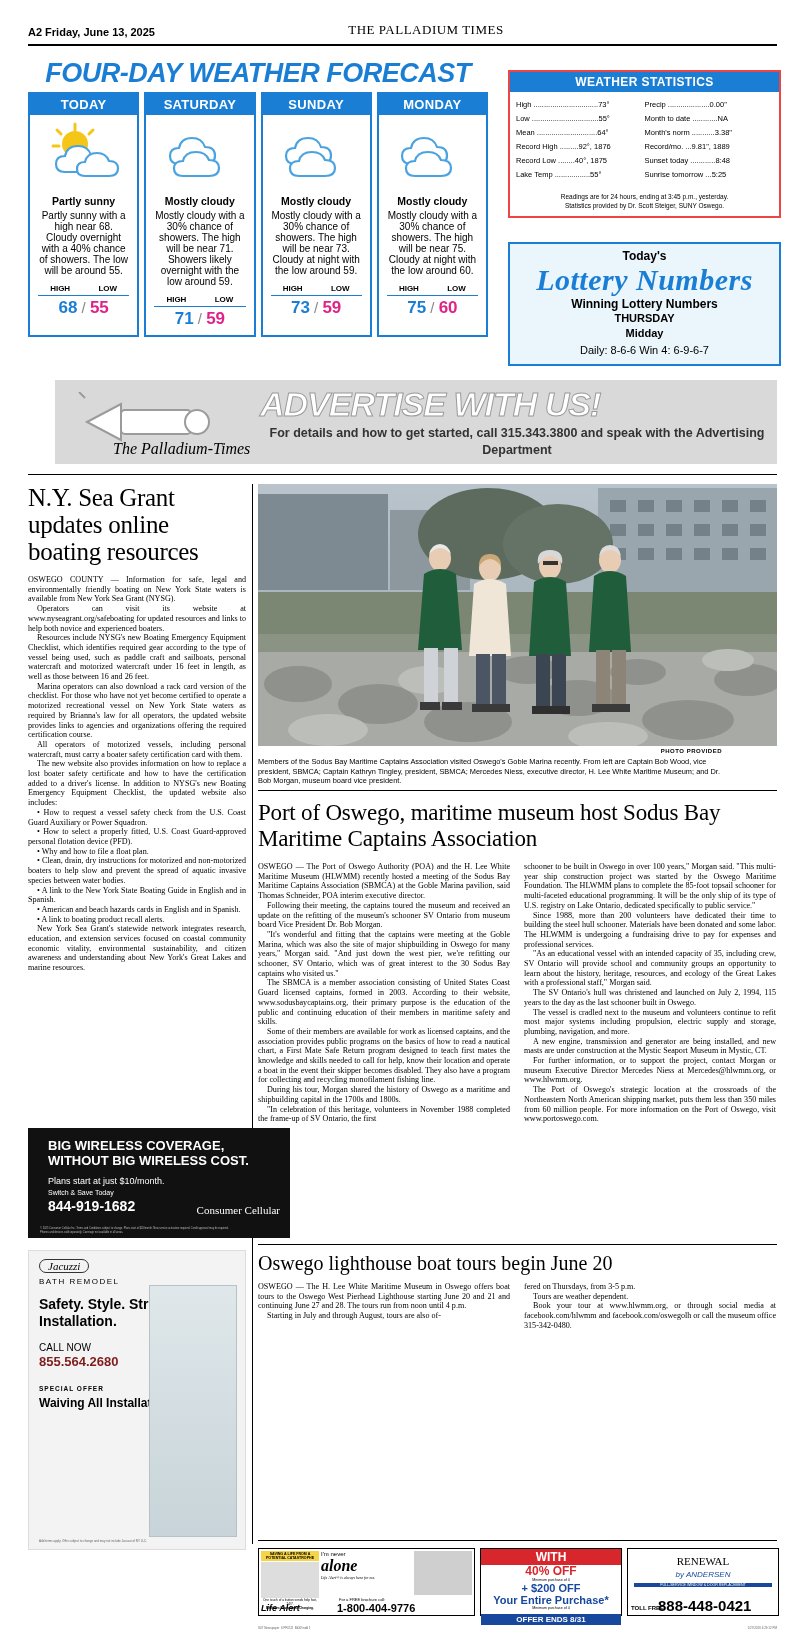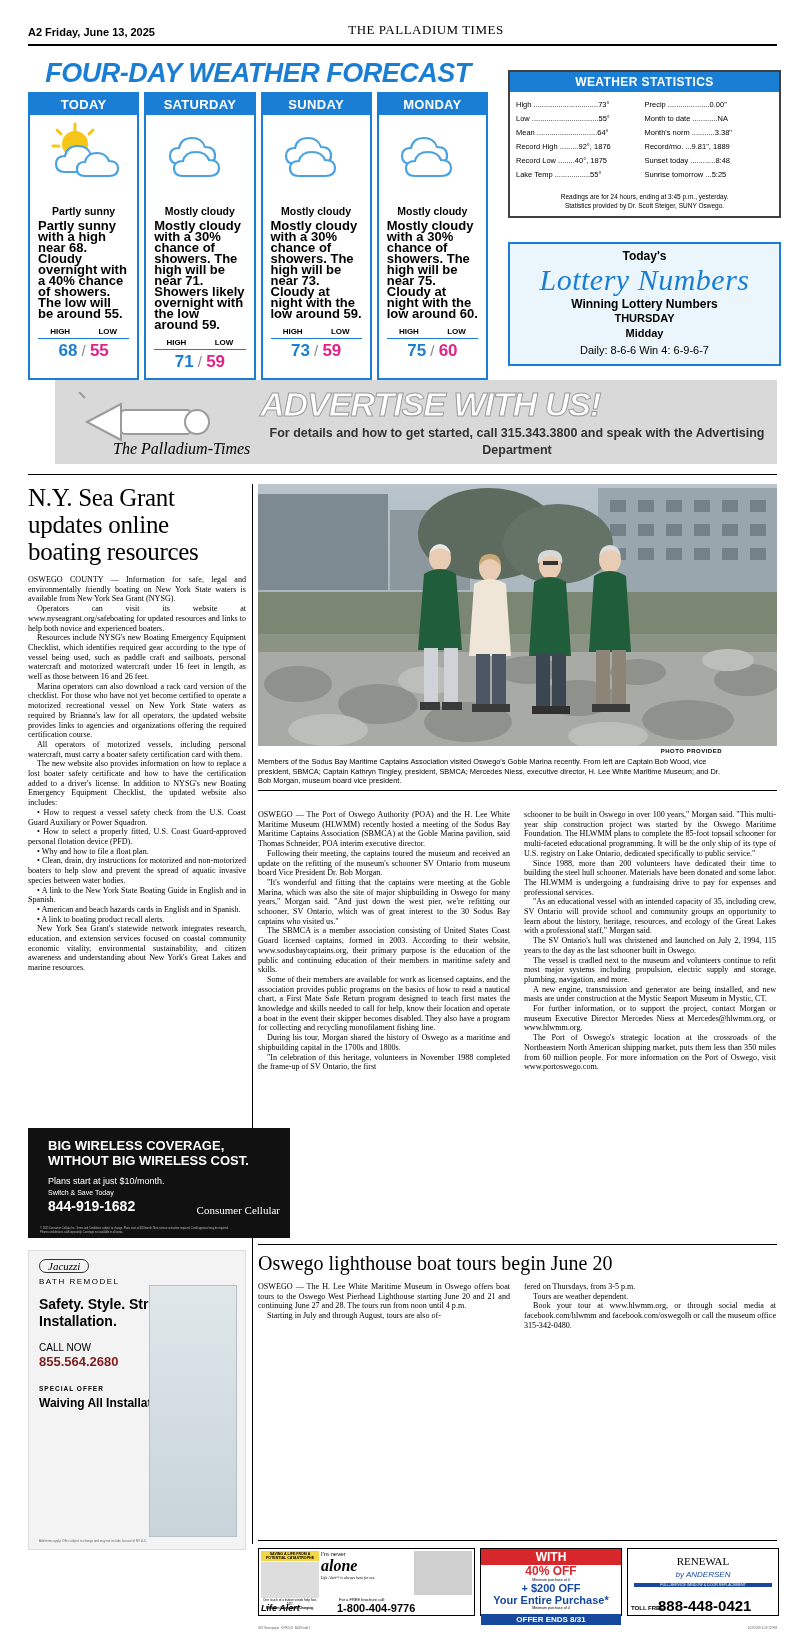--- a/index.html
+++ b/index.html
@@ -16,45 +16,45 @@
   .masthead .paper{font-family:"Liberation Serif",serif;font-size:13px;letter-spacing:0.5px;}
   .rule{position:absolute;left:28px;width:749px;height:2px;background:#000;}
 
   
   .weather{position:absolute;top:58px;left:28px;width:460px;}
   .wx-title{font-family:"Liberation Sans",sans-serif;font-weight:bold;font-style:italic;color:#1a7fd4;font-size:27px;text-align:center;letter-spacing:-0.5px;line-height:30px;}
   .wx-cards{display:flex;gap:5px;margin-top:4px;}
   .wx-card{width:110px;border:2px solid #1a7fd4;background:#fff;}
   .wx-day{background:#1a7fd4;color:#fff;font-family:"Liberation Sans",sans-serif;font-weight:bold;font-size:13px;text-align:center;padding:3px 0;letter-spacing:0.3px;}
   .wx-icon{height:78px;display:flex;align-items:center;justify-content:center;}
-  .wx-cond{font-family:"Liberation Sans",sans-serif;font-weight:bold;font-size:10.5px;text-align:center;margin-top:12px;}
-  .wx-desc{font-family:"Liberation Sans",sans-serif;font-size:13px;line-height:11px;text-align:left;padding:3px 8px 0 8px;font-weight:bold;}
+  .wx-cond{font-family:"Liberation Sans",sans-serif;font-weight:bold;font-size:10.5px;text-align:center;margin-top:2px;}
+  .wx-desc{font-family:"Liberation Sans",sans-serif;font-size:10px;line-height:11px;text-align:center;padding:3px 8px 0 8px;}
   .wx-hl{display:flex;justify-content:space-around;font-family:"Liberation Sans",sans-serif;font-size:8px;font-weight:bold;margin-top:8px;padding:0 6px;}
   .wx-hl-line{border-top:1px solid #1a7fd4;margin:2px 8px 0 8px;}
   .wx-temps{text-align:center;font-family:"Liberation Sans",sans-serif;font-weight:bold;font-size:17px;padding:2px 0 6px 0;}
   .wx-temps .hi{color:#1a7fd4;}
   .wx-temps .sl{color:#888;font-weight:normal;font-size:15px;}
   .wx-temps .lo{color:#e0218a;}
 
   
   .cloud-svg{display:block;}
 
   
-  .stats{position:absolute;top:70px;left:508px;width:269px;border:2px solid #404040;}
+  .stats{position:absolute;top:70px;left:508px;width:269px;border:2px solid #ef4444;}
   .stats-title{background:#1a7fd4;color:#fff;font-family:"Liberation Sans",sans-serif;font-weight:bold;font-size:12px;text-align:center;padding:3px 0;letter-spacing:0.4px;}
   .stats-body{display:flex;padding:6px 6px 4px 6px;}
   .stats-col{width:50%;}
   .stats-row{font-family:"Liberation Sans",sans-serif;font-size:7.5px;line-height:14px;white-space:nowrap;}
   .dots{letter-spacing:0px;}
   .stats-note{font-family:"Liberation Sans",sans-serif;font-size:6.5px;text-align:center;line-height:9px;padding:6px 8px 6px 8px;}
 
   
   .lotto{position:absolute;top:242px;left:508px;width:269px;border:2px solid #1a7fd4;background:#eaf5fc;text-align:center;padding-bottom:8px;}
   .lotto-today{font-family:"Liberation Sans",sans-serif;font-weight:bold;font-size:12px;padding-top:5px;}
-  .lotto-script{font-family:"Liberation Serif",serif;font-style:italic;font-weight:normal;font-size:30px;color:#1a7fd4;line-height:34px;letter-spacing:0.5px;}
+  .lotto-script{font-family:"Liberation Serif",serif;font-style:italic;font-weight:bold;font-size:30px;color:#1a7fd4;line-height:34px;letter-spacing:0.5px;}
   .lotto-win{font-family:"Liberation Sans",sans-serif;font-weight:bold;font-size:12px;}
   .lotto-day{font-family:"Liberation Sans",sans-serif;font-weight:bold;font-size:11px;line-height:15px;}
   .lotto-nums{font-family:"Liberation Sans",sans-serif;font-size:11px;margin-top:3px;}
 
   
   .housead{position:absolute;top:380px;left:55px;width:722px;height:84px;background:#d9d9d9;overflow:hidden;}
   .housead .bigtext{position:absolute;left:205px;top:5px;font-family:"Liberation Sans",sans-serif;font-weight:bold;font-style:italic;font-size:34px;color:#fff;-webkit-text-stroke:1px #9a9a9a;letter-spacing:-1px;}
   .housead .sub{position:absolute;left:212px;top:45px;width:500px;font-family:"Liberation Sans",sans-serif;font-weight:bold;font-size:12.5px;color:#333;line-height:17px;text-align:center;}
   .housead .logo{position:absolute;left:58px;top:60px;font-family:"Liberation Serif",serif;font-style:italic;font-size:16px;color:#000000;}
   .megaphone{position:absolute;left:22px;top:12px;}
@@ -408,20 +408,21 @@
           <rect x="334" y="220" width="20" height="8" fill="#3a3a3a"></rect>
           <rect x="352" y="220" width="20" height="8" fill="#3a3a3a"></rect>
         </g>
       </svg>
     </div>
     <div class="photo-credit">PHOTO PROVIDED</div>
     <div class="caption">Members of the Sodus Bay Maritime Captains Association visited Oswego's Goble Marina recently. From left are Captain Bob Wood, vice president, SBMCA; Captain Kathryn Tingley, president, SBMCA; Mercedes Niess, executive director, H. Lee White Maritime Museum; and Dr. Bob Morgan, museum board vice president.</div>
   </div>
 
   <div class="port story">
+    <div class="headline port-head">Port of Oswego, maritime museum host Sodus Bay Maritime Captains Association</div>
     <div class="port-cols">
       <div class="port-col">
         <p class="first">OSWEGO — The Port of Oswego Authority (POA) and the H. Lee White Maritime Museum (HLWMM) recently hosted a meeting of the Sodus Bay Maritime Captains Association (SBMCA) at the Goble Marina pavilion, said Thomas Schneider, POA interim executive director.</p>
         <p>Following their meeting, the captains toured the museum and received an update on the refitting of the museum's schooner SV Ontario from museum board Vice President Dr. Bob Morgan.</p>
         <p>"It's wonderful and fitting that the captains were meeting at the Goble Marina, which was also the site of major shipbuilding in Oswego for many years," Morgan said. "And just down the west pier, we're refitting our schooner, SV Ontario, which was of great interest to the 30 Sodus Bay captains who visited us."</p>
         <p>The SBMCA is a member association consisting of United States Coast Guard licensed captains, formed in 2003. According to their website, www.sodusbaycaptains.org, their primary purpose is the education of the public and continuing education of their members in maritime safety and skills.</p>
         <p>Some of their members are available for work as licensed captains, and the association provides public programs on the basics of how to read a nautical chart, a First Mate Safe Return program designed to teach first mates the knowledge and skills needed to call for help, know their location and operate a boat in the event their skipper becomes disabled. They also have a program for collecting and recycling monofilament fishing line.</p>
         <p>During his tour, Morgan shared the history of Oswego as a maritime and shipbuilding capital in the 1700s and 1800s.</p>
         <p>"In celebration of this heritage, volunteers in November 1988 completed the frame-up of SV Ontario, the first</p>
       </div>

